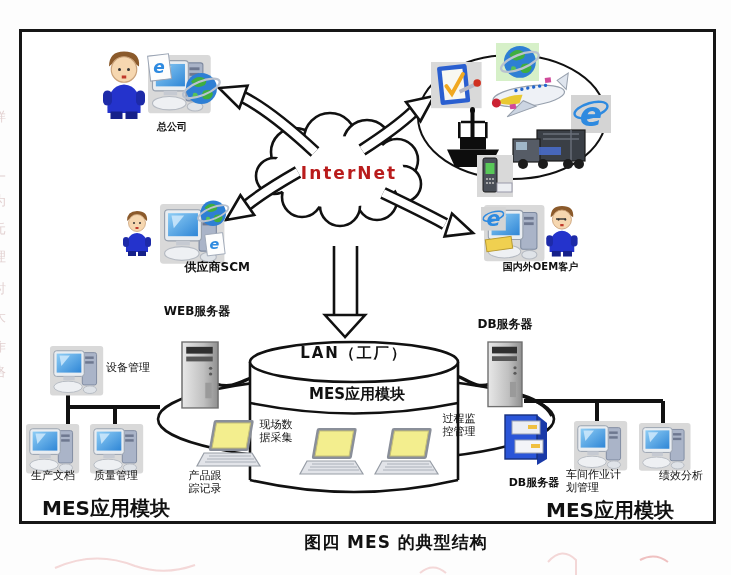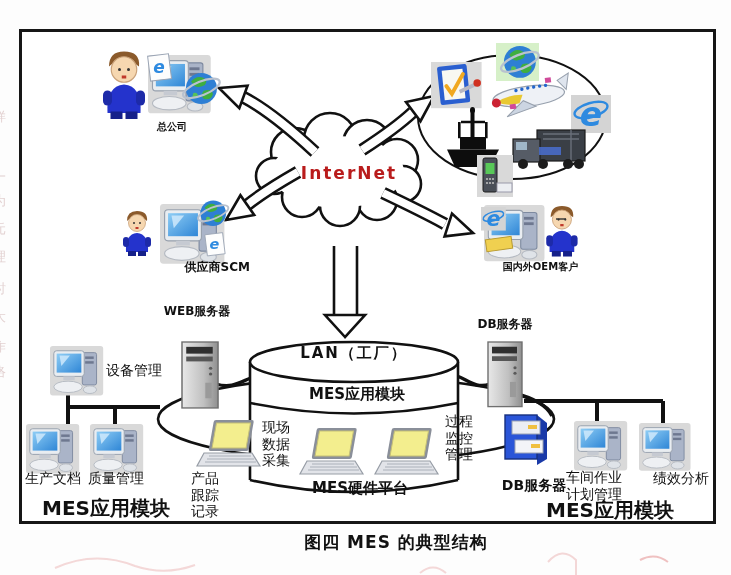--- a/index.html
+++ b/index.html
@@ -2,21 +2,21 @@
 <html><head>
 <meta charset="utf-8">
 <style>
   html,body{margin:0;padding:0;background:#fff;}
   #stage{position:relative;width:731px;height:575px;background:#fdfdfd;overflow:hidden;
          font-family:"DejaVu Sans",sans-serif;color:#111;}
   #shapes{position:absolute;left:0;top:0;width:731px;height:575px;}
   .lbl{position:absolute;line-height:1.18;white-space:normal;}
   .c{text-align:center;}
   .b{font-weight:bold;}
-  .s11{font-size:14px;}
+  .s11{font-size:11px;}
   .s12{font-size:12px;}
   .s13{font-size:10px;}
   .s15{font-size:15px;}
   .s16{font-size:20px;}
   .s17{font-size:17px;}
   .gray{color:#b91c1c;letter-spacing:2px;}
   .margin-glyph{position:absolute;left:-7px;font-size:13px;color:rgba(204,172,172,.55);}
   .caption{letter-spacing:1px;}
 </style>
 </head>
@@ -335,21 +335,20 @@
 <div class="lbl b s12 c" style="left:138px;top:260px;width:112px;text-align:right;">供应商SCM</div>
 <div class="lbl b s13 c" style="left:468px;top:261px;width:145px;">国内外OEM客户</div>
 <div class="lbl b s17 c gray" style="left:293px;top:163px;width:112px;">InterNet</div>
 
 <div class="lbl b s12 c" style="left:147px;top:304px;width:100px;">WEB服务器</div>
 <div class="lbl b s12 c" style="left:455px;top:317px;width:100px;">DB服务器</div>
 <div class="lbl b s11 c" style="left:496px;top:462px;width:76px;margin-top:15px;">DB服务器</div>
 
 <div class="lbl b s15 c" style="left:269px;top:345px;width:170px;letter-spacing:2px;">LAN（工厂）</div>
 <div class="lbl b s15 c" style="left:282px;top:386px;width:150px;">MES应用模块</div>
-<div class="lbl b s15 c" style="left:280px;top:480px;width:160px;">MES硬件平台</div>
 
 <div class="lbl s11 c" style="left:257px;top:419px;width:38px;">现场数据采集</div>
 <div class="lbl s11 c" style="left:440px;top:413px;width:38px;">过程监控管理</div>
 <div class="lbl s11 c" style="left:185px;top:470px;width:40px;">产品跟踪记录</div>
 
 <div class="lbl s11" style="left:106px;top:362px;width:56px;">设备管理</div>
 <div class="lbl s11 c" style="left:24px;top:470px;width:58px;">生产文档</div>
 <div class="lbl s11 c" style="left:86px;top:470px;width:60px;">质量管理</div>
 <div class="lbl b s16 c" style="left:30px;top:497px;width:152px;">MES应用模块</div>
 

